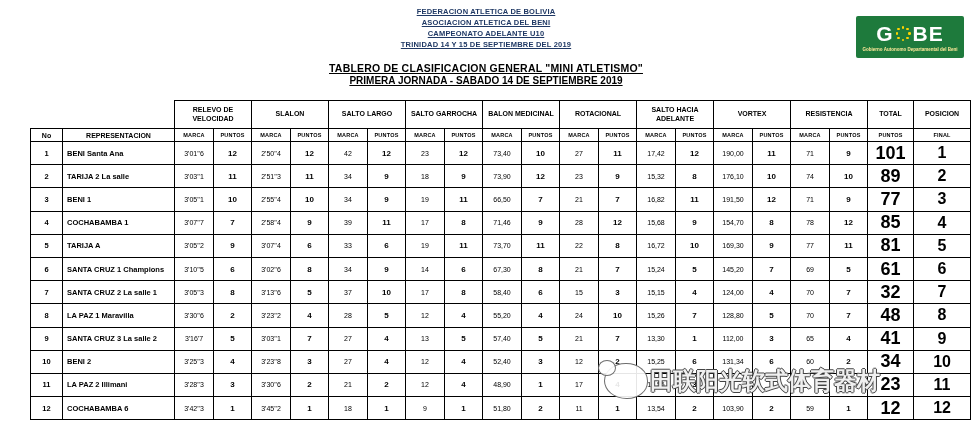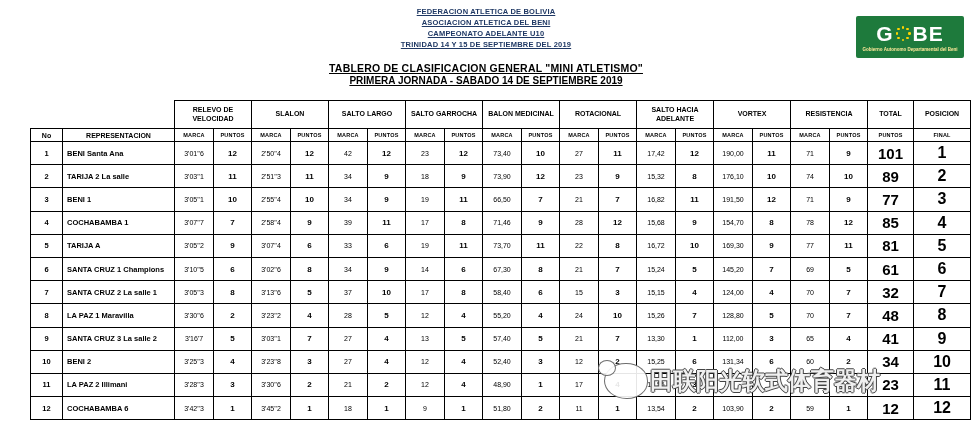--- a/index.html
+++ b/index.html
@@ -49,21 +49,21 @@
   tr.group-row{height:28px;}
   tr.sub-row{height:13px;}
   th.group{font-size:7px;font-weight:bold;text-align:center;line-height:8.5px;white-space:normal;padding:1px 2px;}
   th.sub{font-size:5.5px;font-weight:bold;text-align:center;letter-spacing:.2px;}
   th.sub-no,th.sub-rep{font-size:7px;font-weight:bold;text-align:center;}
   tbody tr{height:23.2px;}
   td.c-no{font-size:7.5px;font-weight:bold;text-align:center;}
   td.c-team{font-size:7.5px;font-weight:bold;text-align:left;padding-left:4px;}
   td.c-marca{font-size:7px;text-align:center;}
   td.c-pts{font-size:8px;font-weight:bold;text-align:center;}
-  td.c-total{font-size:15px;font-weight:bold;text-align:center;}
+  td.c-total{font-size:18px;font-weight:bold;text-align:center;}
   td.c-pos{font-size:16px;font-weight:bold;text-align:center;}
   
   .watermark{
     position:absolute;left:604px;top:358px;width:332px;height:46px;
     display:flex;align-items:center;pointer-events:none;
   }
   .wm-logo{
     width:42px;height:34px;border-radius:50% 50% 48% 52%;background:rgba(255,255,255,.9);
     border:1.5px solid rgba(60,60,60,.75);flex:0 0 auto;position:relative;
   }

